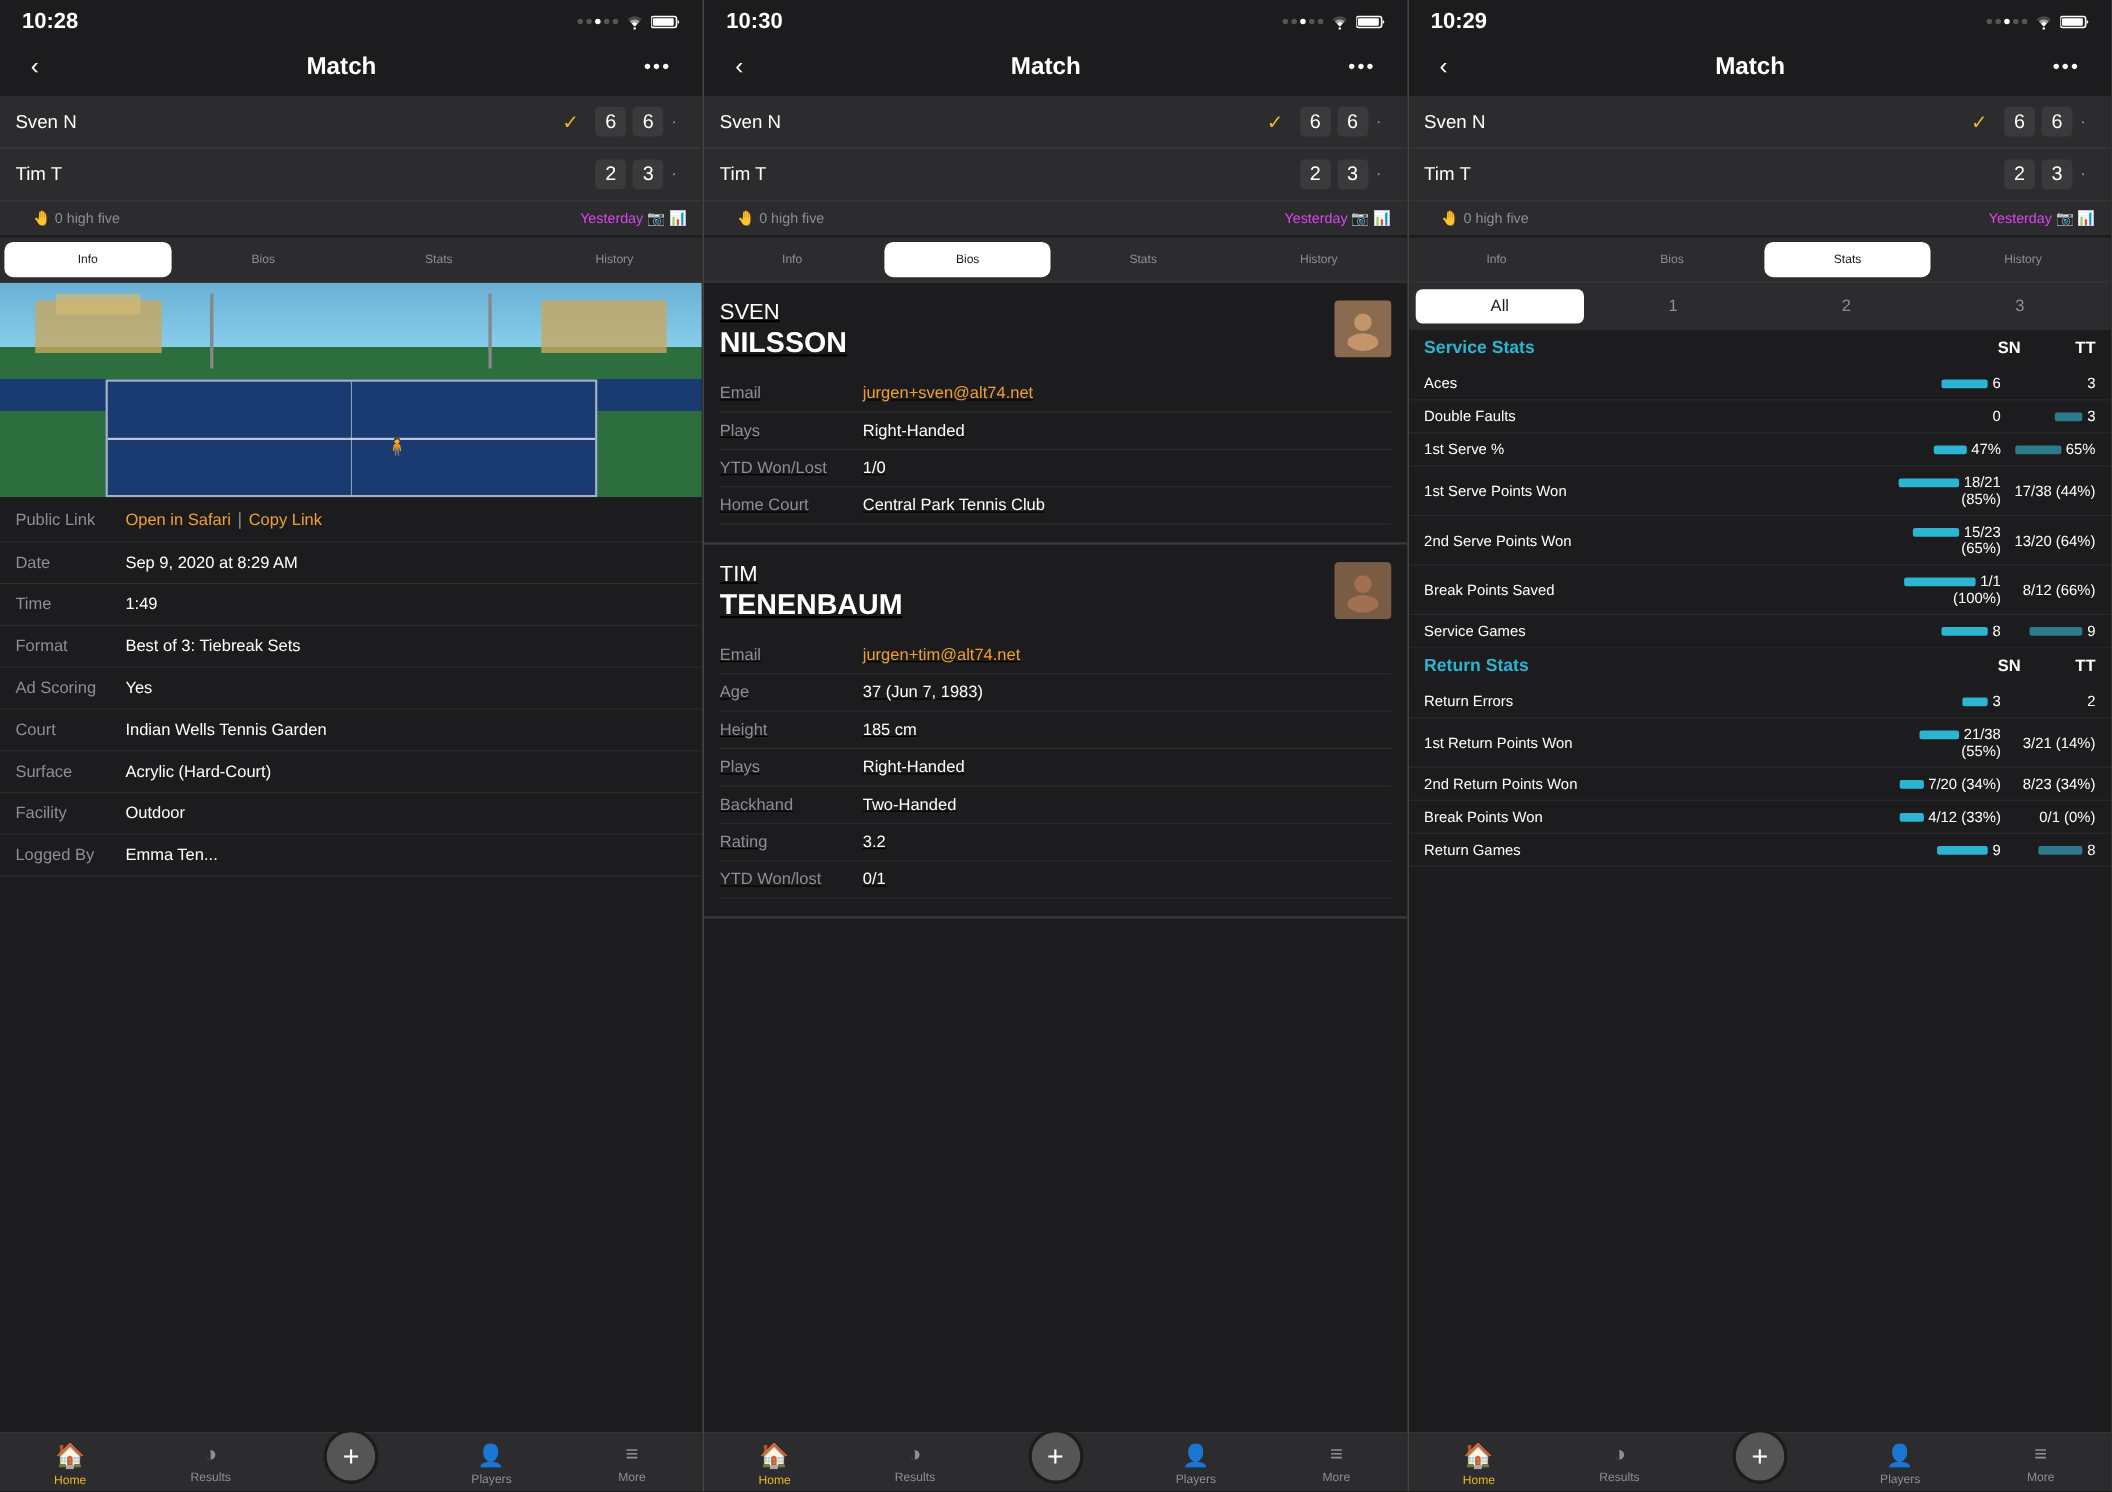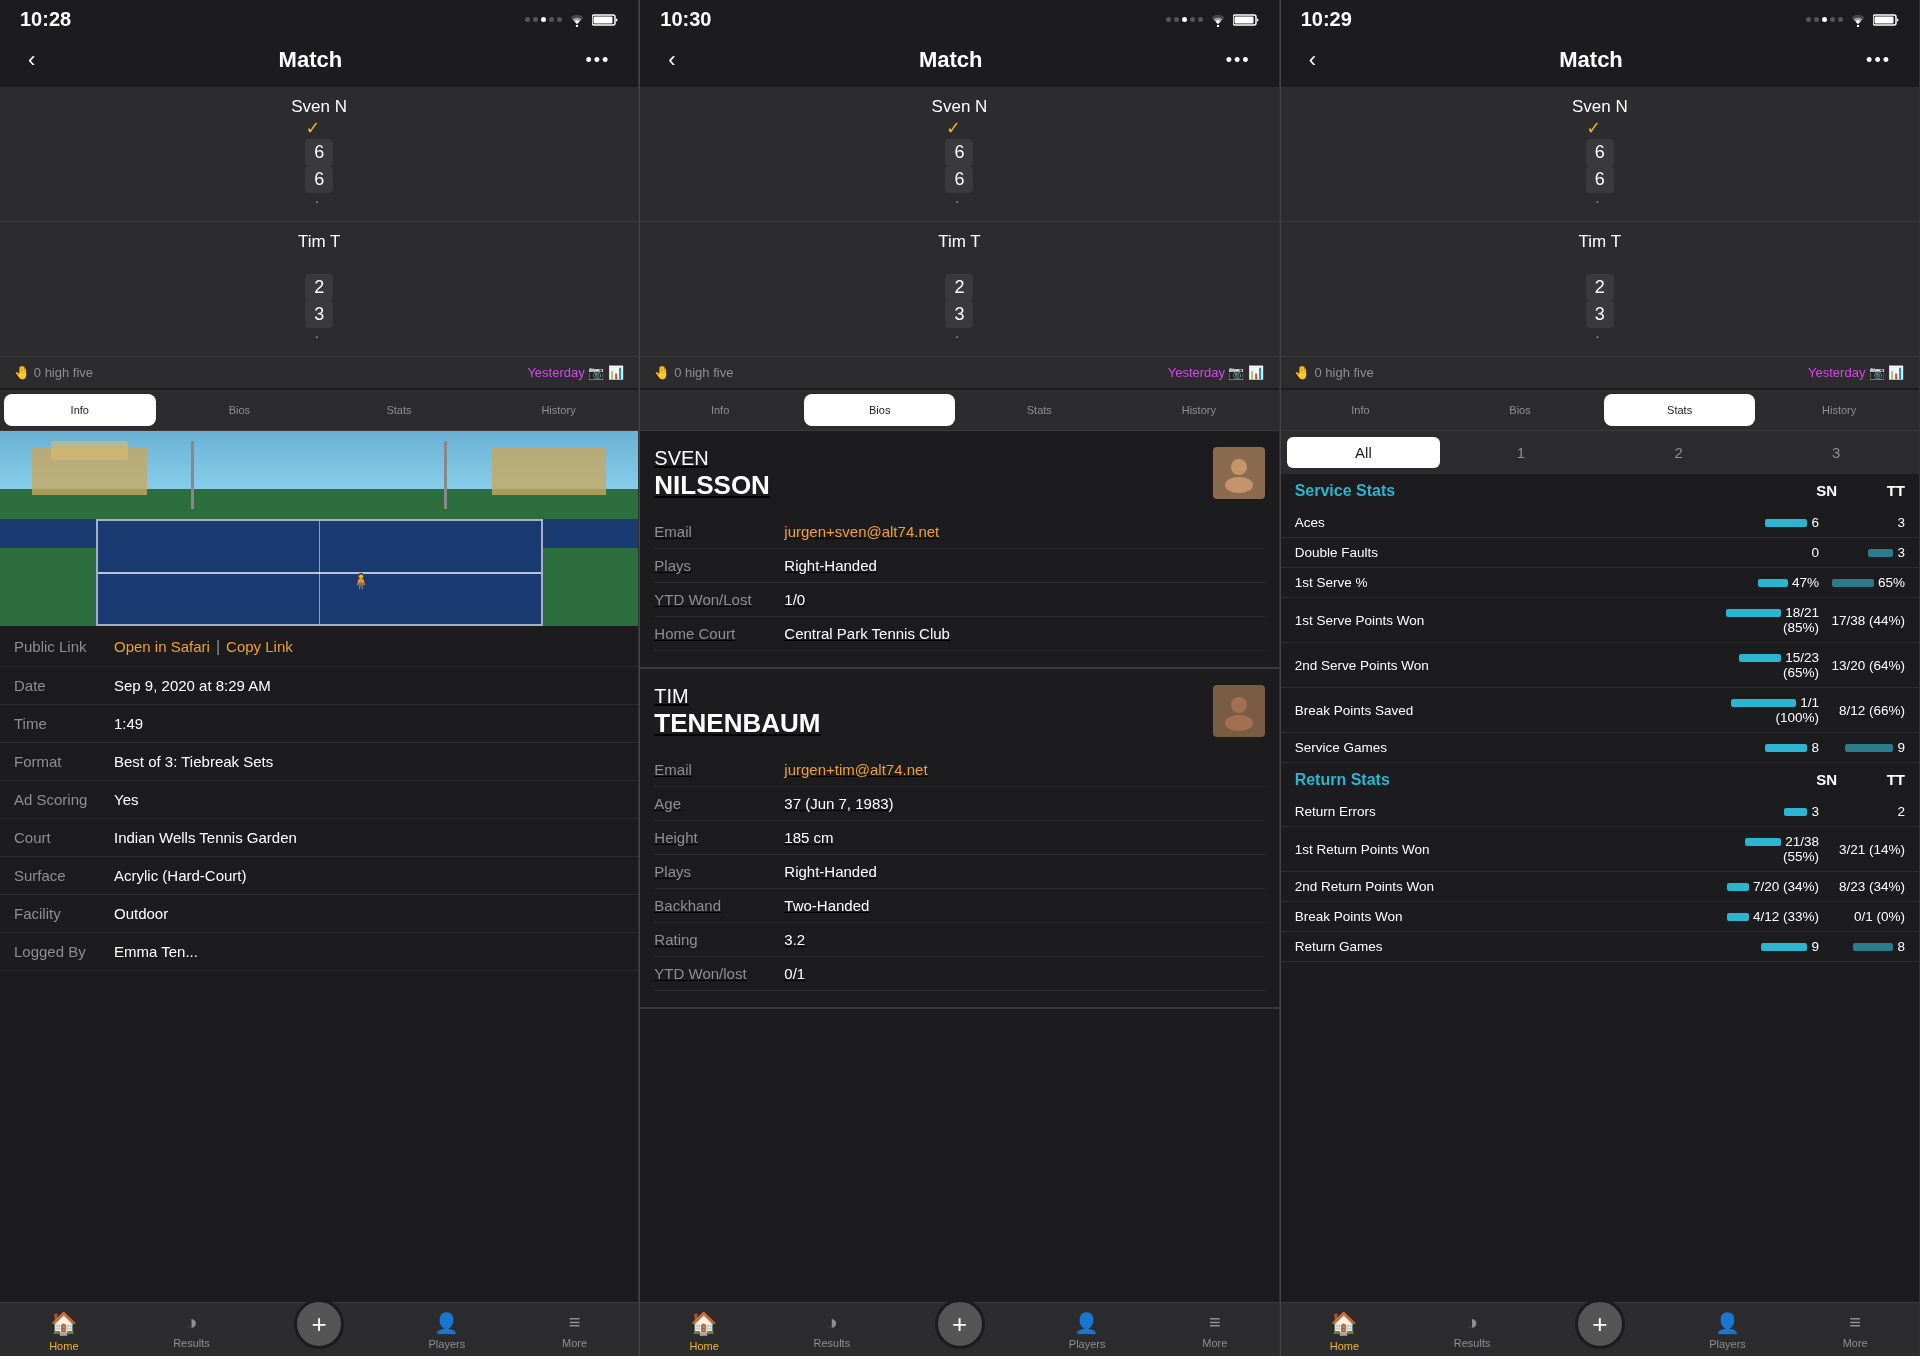--- a/index.html
+++ b/index.html
@@ -93,21 +93,20 @@
     
     .score-section {
       background: #2c2c2e;
       margin: 0 0 2px;
     }
     .score-row {
       display: flex;
       align-items: center;
       padding: 10px 14px;
       border-bottom: 1px solid #3a3a3c;
-      flex-direction: column;
     }
     .player-name {
       color: white;
       font-size: 17px;
       font-weight: 500;
       flex: 1;
     }
     .checkmark {
       color: #f0b429;
       font-size: 18px;
@@ -129,20 +128,21 @@
       font-size: 16px;
       margin-left: 4px;
       width: 14px;
     }
 
     .match-meta {
       display: flex;
       justify-content: space-between;
       align-items: center;
       padding: 8px 14px;
+      margin-left: 16px;
     }
     .high-five {
       color: #8e8e93;
       font-size: 13px;
     }
     .match-date {
       color: #d946ef;
       font-size: 13px;
       display: flex;
       align-items: center;

